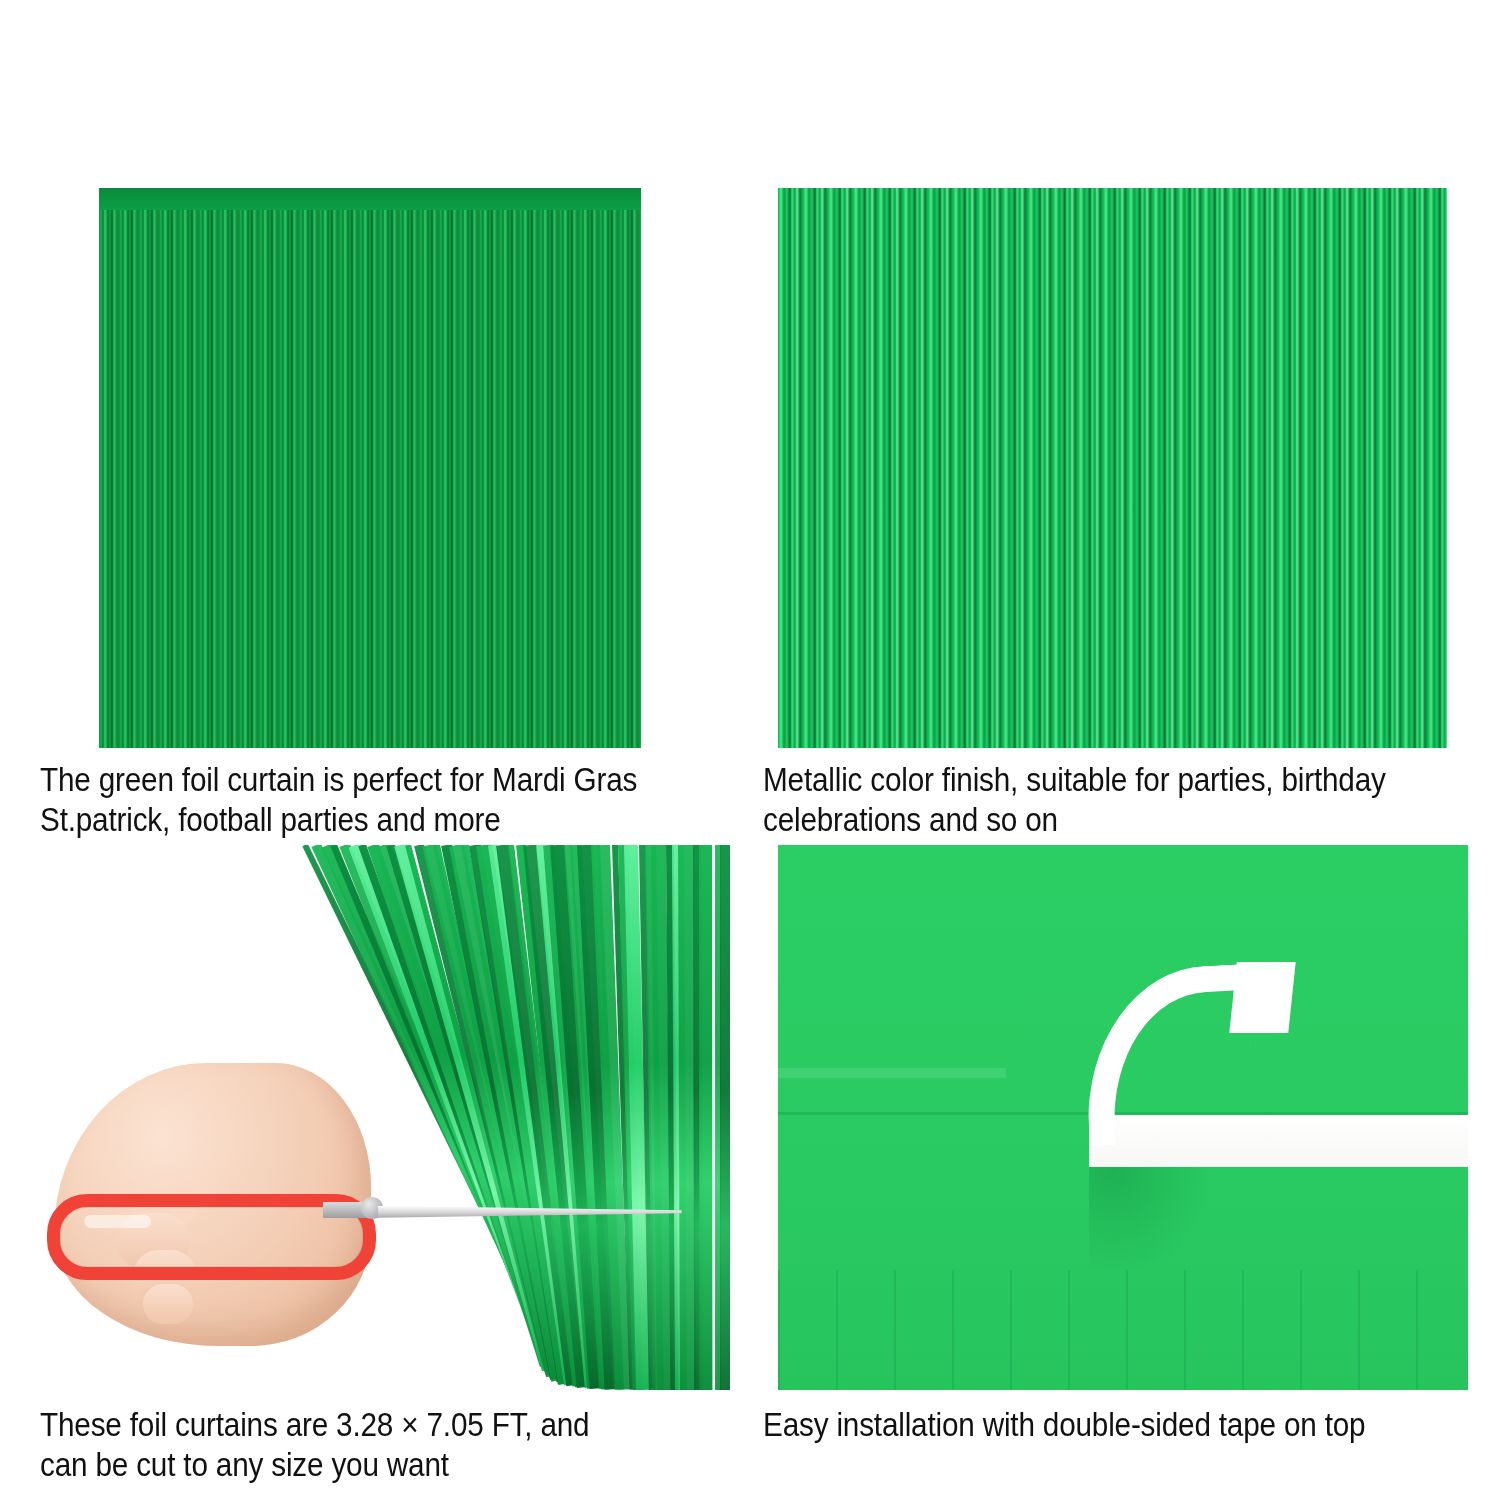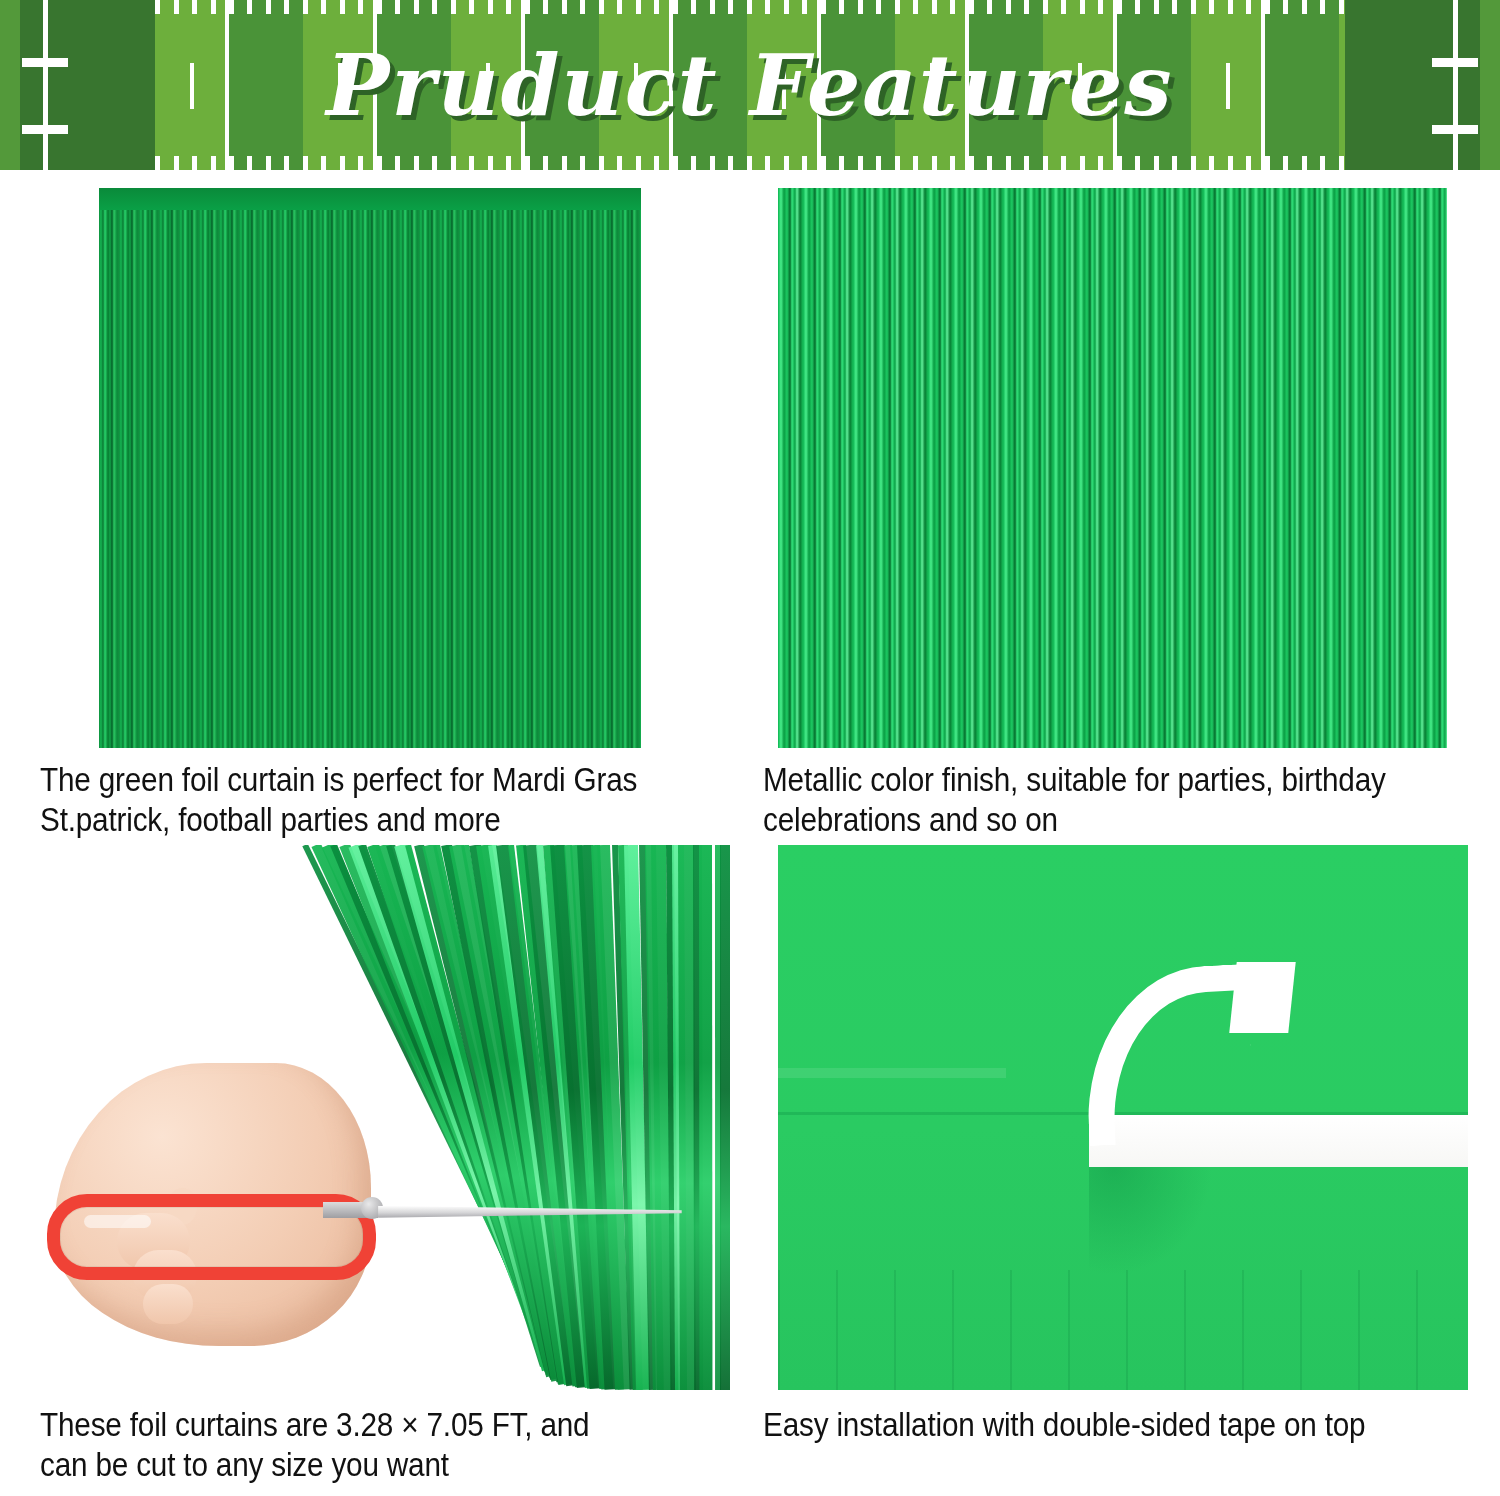--- a/index.html
+++ b/index.html
@@ -146,48 +146,20 @@
     font-size:33px;line-height:1.22;color:#111111;
     letter-spacing:-0.2px;
     transform:scaleX(0.90);transform-origin:left top;
     white-space:pre-line;}
 </style>
 </head>
 <body>
 
 <div class="page">
 
-  <div class="banner">
-    <div class="field-base"></div>
-    <div class="field-stripes"></div>
-    <div class="yardlines"></div>
-    <div class="mid-ticks"></div>
-    <div class="hash-row hash-top"></div>
-    <div class="hash-row hash-bottom"></div>
-
-    <div class="endzone endzone-left">
-      <div class="ez-edge ez-edge-l"></div>
-      <div class="goalpost gp-left">
-        <div class="gp-shaft"></div>
-        <div class="gp-bar gp-bar-t"></div>
-        <div class="gp-bar gp-bar-b"></div>
-      </div>
-    </div>
-
-    <div class="endzone endzone-right">
-      <div class="ez-edge ez-edge-r"></div>
-      <div class="goalpost gp-right">
-        <div class="gp-shaft"></div>
-        <div class="gp-bar gp-bar-t"></div>
-        <div class="gp-bar gp-bar-b"></div>
-      </div>
-    </div>
-
-    <div class="banner-title">Pruduct Features</div>
-  </div>
 
   <div class="panel" style="left:99px;top:188px;width:542px;height:560px;">
     <div class="fringe-a"></div>
     <div class="fringe-a-head"></div>
   </div>
   <div class="caption" style="left:40px;top:760px;width:800px;">The green foil curtain is perfect for Mardi Gras
 St.patrick, football parties and more</div>
 
   <div class="panel" style="left:778px;top:188px;width:669px;height:560px;">
     <div class="fringe-b2"></div>

